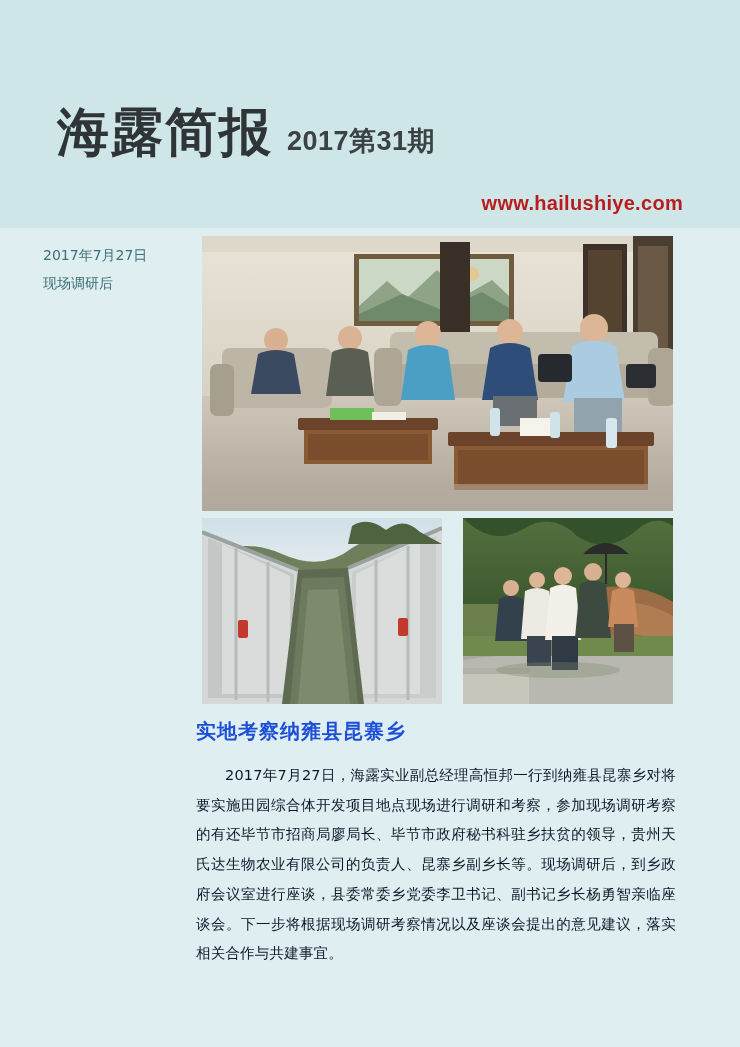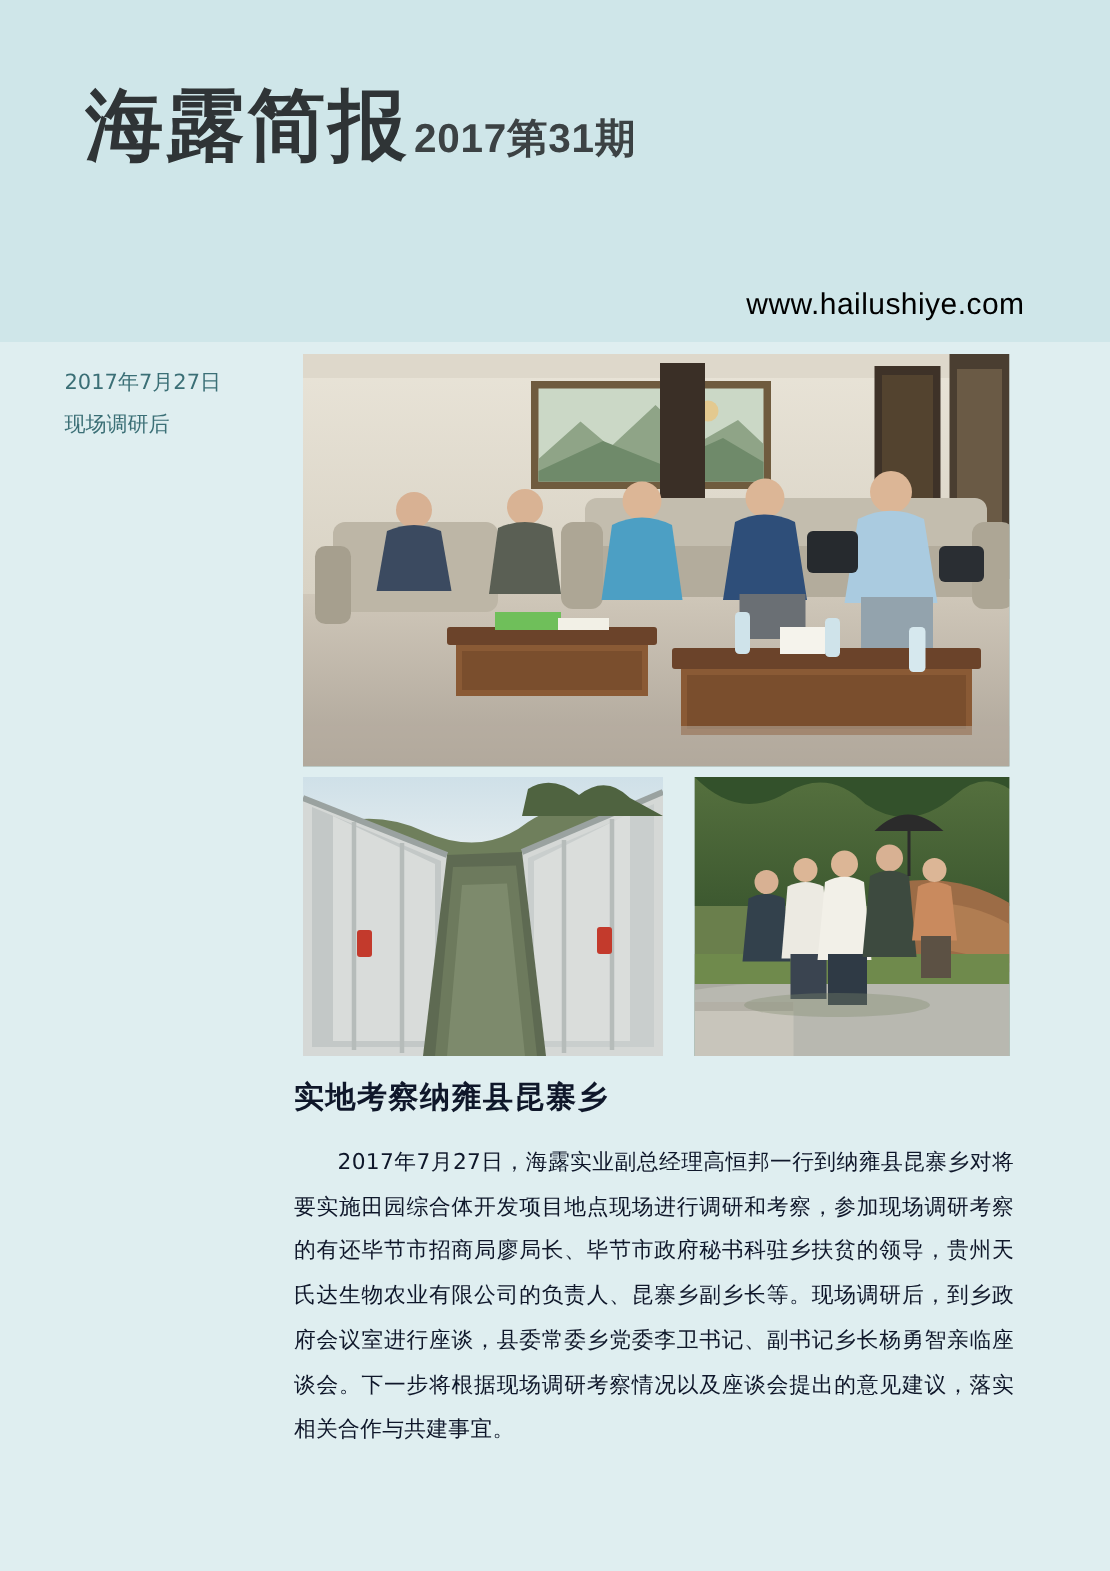--- a/index.html
+++ b/index.html
@@ -36,37 +36,38 @@
     display: flex;
     align-items: baseline;
   }
   .masthead-title {
     font-family: "DejaVu Sans", "Liberation Sans", sans-serif;
     font-size: 52px;
     font-weight: bold;
     letter-spacing: 2px;
     color: #2f3436;
     line-height: 1;
+    margin-top: 48px;
   }
   .masthead-issue {
-    margin-left: 3px;
+    margin-left: 14px;
     font-family: "Liberation Sans", sans-serif;
     font-size: 27px;
     font-weight: bold;
     color: #3c4244;
     letter-spacing: 0.5px;
   }
   .website {
     position: absolute;
     right: 57px;
     top: 192px;
     font-size: 20px;
-    color: #000000;
+    color: #b91c1c;
     letter-spacing: 0.3px;
-    font-weight: normal;
+    font-weight: bold;
     text-align: right;
   }
   
   .body-area {
     position: absolute;
     left: 0;
     top: 228px;
     width: 740px;
     height: 616px;
     background: #dfeef0;
@@ -117,21 +118,21 @@
   .article {
     position: absolute;
     left: 196px;
     top: 490px;
     width: 480px;
   }
   .article-title {
     font-family: "DejaVu Sans", "Liberation Sans", sans-serif;
     font-size: 20px;
     font-weight: bold;
-    color: #0f172a;
+    color: #1d4ed8;
     letter-spacing: 1px;
     margin: 0 0 16px 0;
   }
   .article-body {
     font-family: "DejaVu Sans", "Liberation Sans", sans-serif;
     font-size: 14.5px;
     line-height: 2.05;
     color: #0f172a;
     text-align: justify;
     text-indent: 2em;

